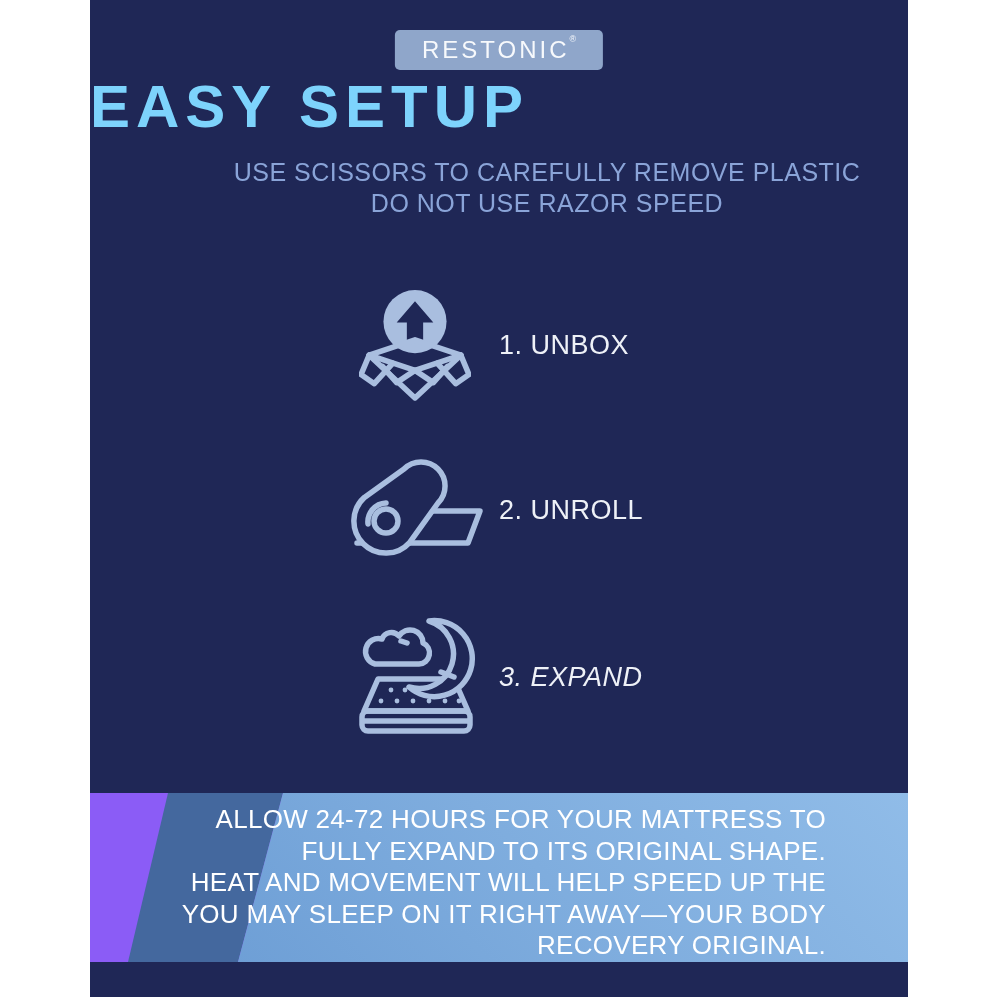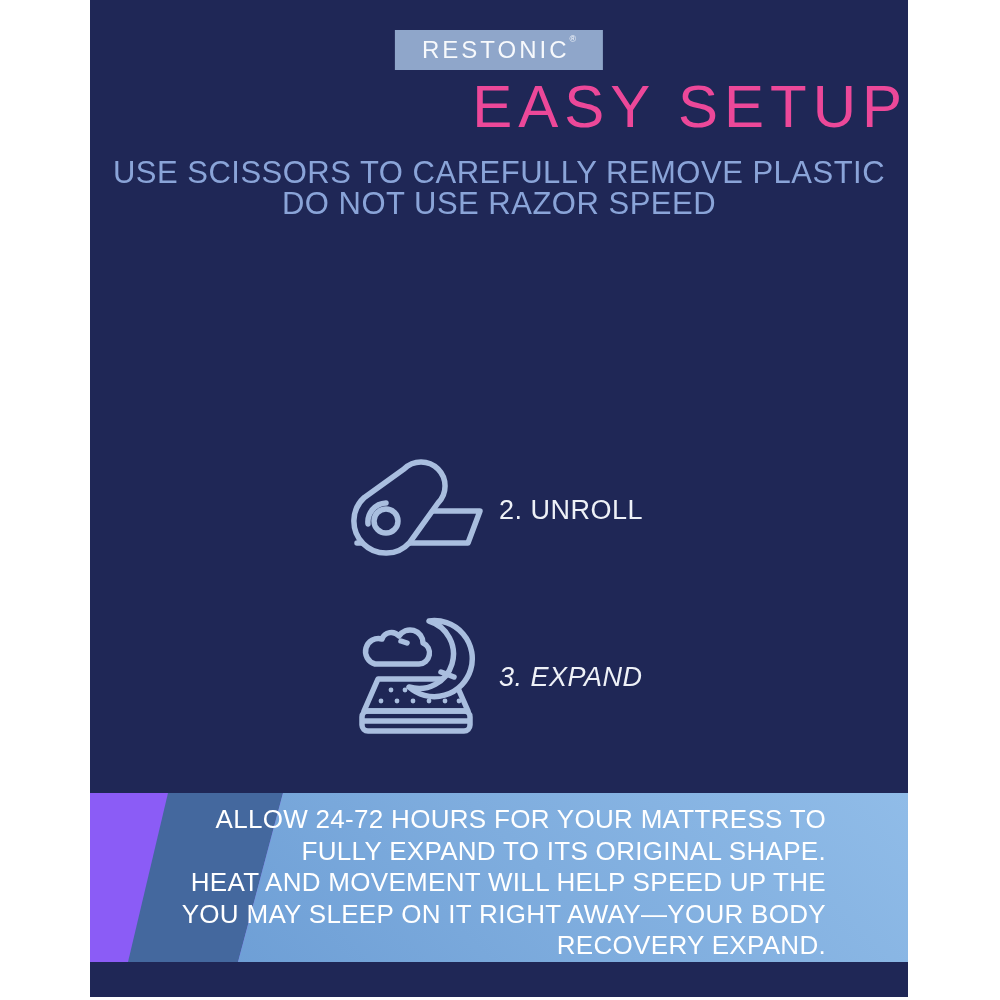--- a/index.html
+++ b/index.html
@@ -15,58 +15,59 @@
     left:90px; top:0;
     width:818px; height:997px;
     background:#1f2756;
   }
   
   .badge{
     position:absolute;
     top:30px; left:50%;
     transform:translateX(-50%);
     background:#8fa6ca;
-    border-radius:0;
+    border-radius:5px;
     height:40px;
     line-height:40px;
     padding:0 27px;
     color:#f7f9fc;
     font-size:24px;
     letter-spacing:3px;
     white-space:nowrap;
   }
   .badge sup{
     font-size:9px;
     letter-spacing:0;
     vertical-align:top;
     line-height:18px;
   }
   
   .title{
     position:absolute;
     top:72px; left:0;
     width:100%;
-    text-align:right;
-    color:#ec4899;
+    text-align:left;
+    color:#7dd3fc;
     font-size:60px;
     line-height:70px;
-    font-weight:400;
+    font-weight:700;
     letter-spacing:6px;
     white-space:nowrap;
   }
   
   .subtitle{
     position:absolute;
     top:157px; left:0;
     width:100%;
     text-align:center;
     color:#8aa4d8;
-    font-size:31px;
+    font-size:25px;
     line-height:31px;
     letter-spacing:0.5px;
+    padding-left:48px;
   }
   
   .step{
     position:absolute;
     left:255px;
     display:flex;
     align-items:center;
     gap:14px;
   }
   .step-icon{
@@ -128,20 +129,35 @@
 
   <div class="badge"><span>RESTONIC</span><sup>®</sup></div>
 
   <div class="title">EASY SETUP</div>
 
   <div class="subtitle">
     <div>USE SCISSORS TO CAREFULLY REMOVE PLASTIC</div>
     <div>DO NOT USE RAZOR SPEED</div>
   </div>
 
+  <div class="step" id="step1">
+    <div class="step-icon">
+      <svg width="112" height="114" viewBox="0 0 110 112">
+        <circle cx="55" cy="33" r="31" fill="#a9bedf"></circle>
+        <path d="M55 13 L37 34 L47 34 L47 53 L63 53 L63 34 L73 34 Z" fill="#1f2756"></path>
+        <path class="icon-stroke" d="M10 66 L55 51 L100 66 L55 81 Z"></path>
+        <path class="icon-stroke" d="M10 66 L2 85 L15 94 L33 74"></path>
+        <path class="icon-stroke" d="M100 66 L108 85 L95 94 L77 74"></path>
+        <path class="icon-stroke" d="M10 66 L55 108 L100 66"></path>
+        <path class="icon-stroke" d="M55 81 L73 93 L87 77"></path>
+        <path class="icon-stroke" d="M55 81 L37 93 L23 77"></path>
+      </svg>
+    </div>
+    <div class="step-label">1. UNBOX</div>
+  </div>
 
   <div class="step" id="step2">
     <div class="step-icon">
       <svg width="140" height="105" viewBox="0 0 140 105">
         <path class="icon-stroke" d="M60 53 H 135 L 123 85 H 12"></path>
         <path d="M64.6 84.6 A32 32 0 1 1 19.4 39.4 L59 11 A24 24 0 1 1 93 45 Z" fill="#1f2756" stroke="#a9bedf" stroke-width="5.5" stroke-linejoin="round"></path>
         <circle class="icon-stroke" cx="41" cy="63" r="12"></circle>
         <path class="icon-stroke" d="M41 45 A19 19 0 0 0 23 66"></path>
       </svg>
     </div>
@@ -181,17 +197,17 @@
   </div>
 
   <div class="banner">
     <div class="band-medium"></div>
     <div class="band-light"></div>
     <div class="banner-text">
       <div>ALLOW 24-72 HOURS FOR YOUR MATTRESS TO</div>
       <div>FULLY EXPAND TO ITS ORIGINAL SHAPE.</div>
       <div>HEAT AND MOVEMENT WILL HELP SPEED UP THE</div>
       <div>YOU MAY SLEEP ON IT RIGHT AWAY—YOUR BODY</div>
-      <div>RECOVERY EXPAND.</div>
+      <div>RECOVERY ORIGINAL.</div>
     </div>
   </div>
 
 </div>
 
 </body></html>

